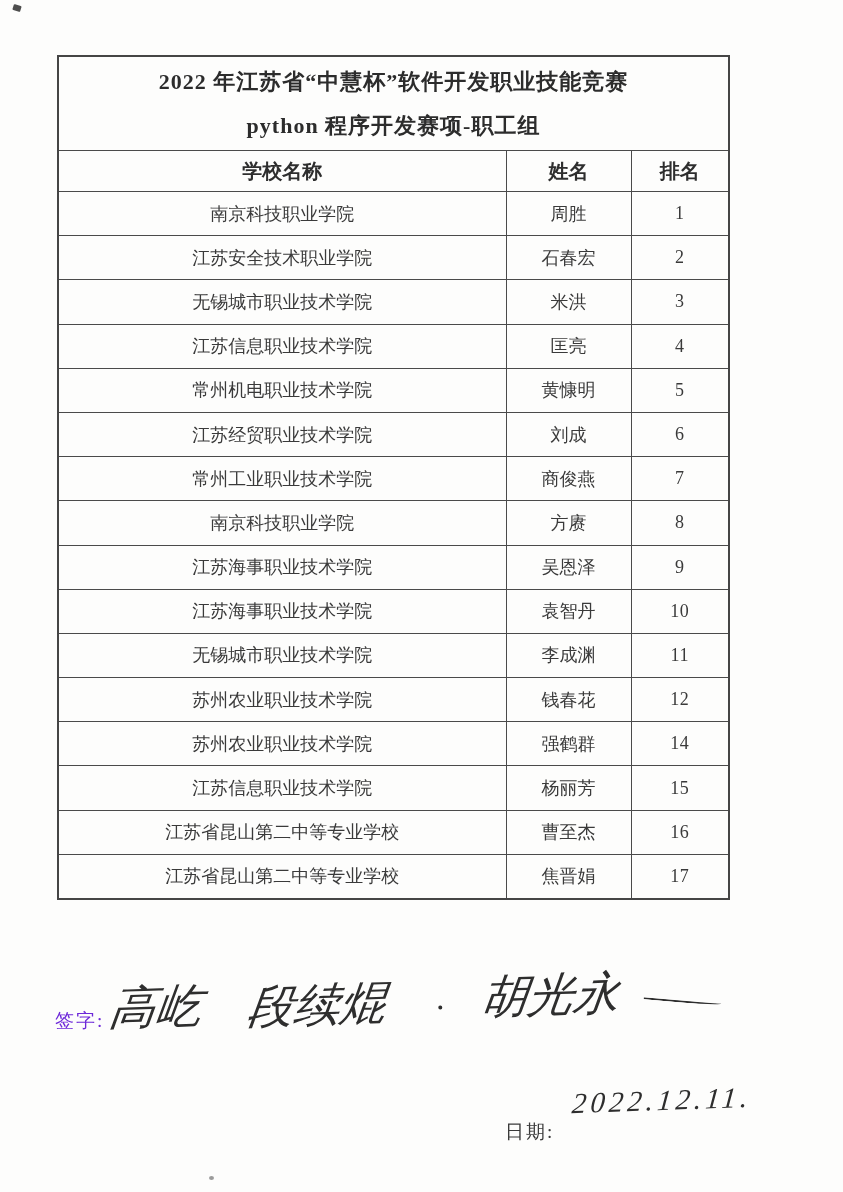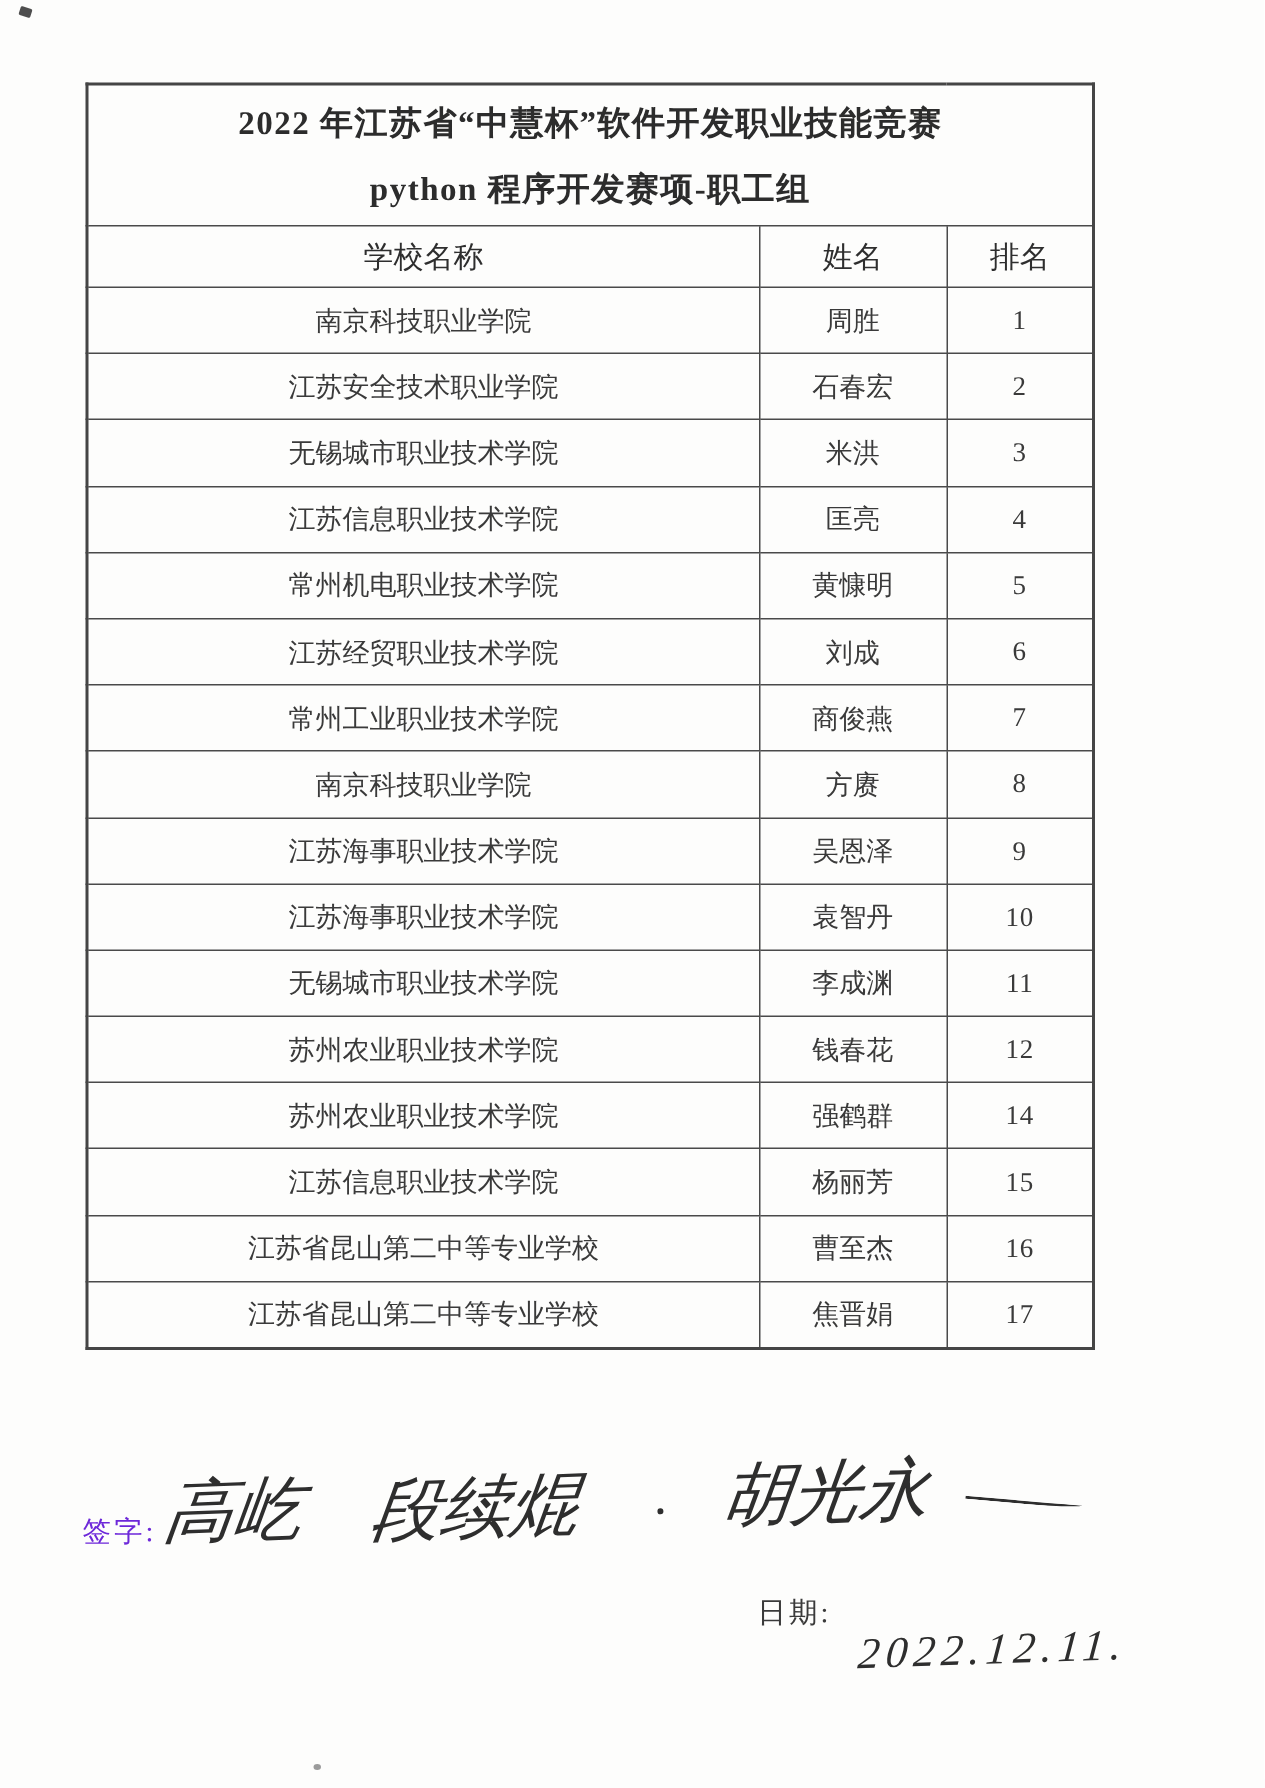--- a/index.html
+++ b/index.html
@@ -12,21 +12,21 @@
 
   
   table.results {
     position:absolute; left:57px; top:55px; width:671px;
     border-collapse:collapse; table-layout:fixed;
     border:2px solid #454545;
   }
   table.results td { border:1.5px solid #4a4a4a; text-align:center; vertical-align:middle; padding:0; }
   .title-cell { height:93px; }
   .title-line { font-weight:bold; font-size:22px; letter-spacing:1px; line-height:44px; color:#2c2c2c; }
-  .header-row td { height:40px; font-weight:normal; font-size:20px; color:#2e2e2e; }
+  .header-row td { height:40px; font-weight:bold; font-size:20px; color:#2e2e2e; }
   .data-row td { height:43.2px; font-size:18px; color:#3a3a3a; }
   .rank-cell { font-size:16px; letter-spacing:0.5px; }
 
   
   .sig-label {
     position:absolute; left:55px; top:1008px;
     font-size:19px; letter-spacing:2px; color:#6d28d9;
   }
   .sig-names {
     position:absolute; left:110px; top:970px;
@@ -45,21 +45,21 @@
     border-bottom:2.5px solid #2e2e2e; border-radius:0 0 60% 0;
     transform:rotate(7deg) translateY(40px) translateX(-18px);
   }
   .sig-dot {
     display:inline-block; width:4px; height:4px; background:#2e2e2e;
     border-radius:50%; transform:translateY(36px) translateX(6px);
   }
 
   
   .date-label {
-    position:absolute; left:505px; top:1062px;
+    position:absolute; left:505px; top:1119px;
     font-size:19px; letter-spacing:2px; color:#3a3a3a;
   }
   .date-hand {
     position:absolute; left:572px; top:1084px;
     font-size:29px; font-style:italic; letter-spacing:4px;
     transform:rotate(-2deg) skewX(-7deg); color:#2e2e2e; white-space:nowrap;
   }
 
   
   .speck { position:absolute; pointer-events:none; }

